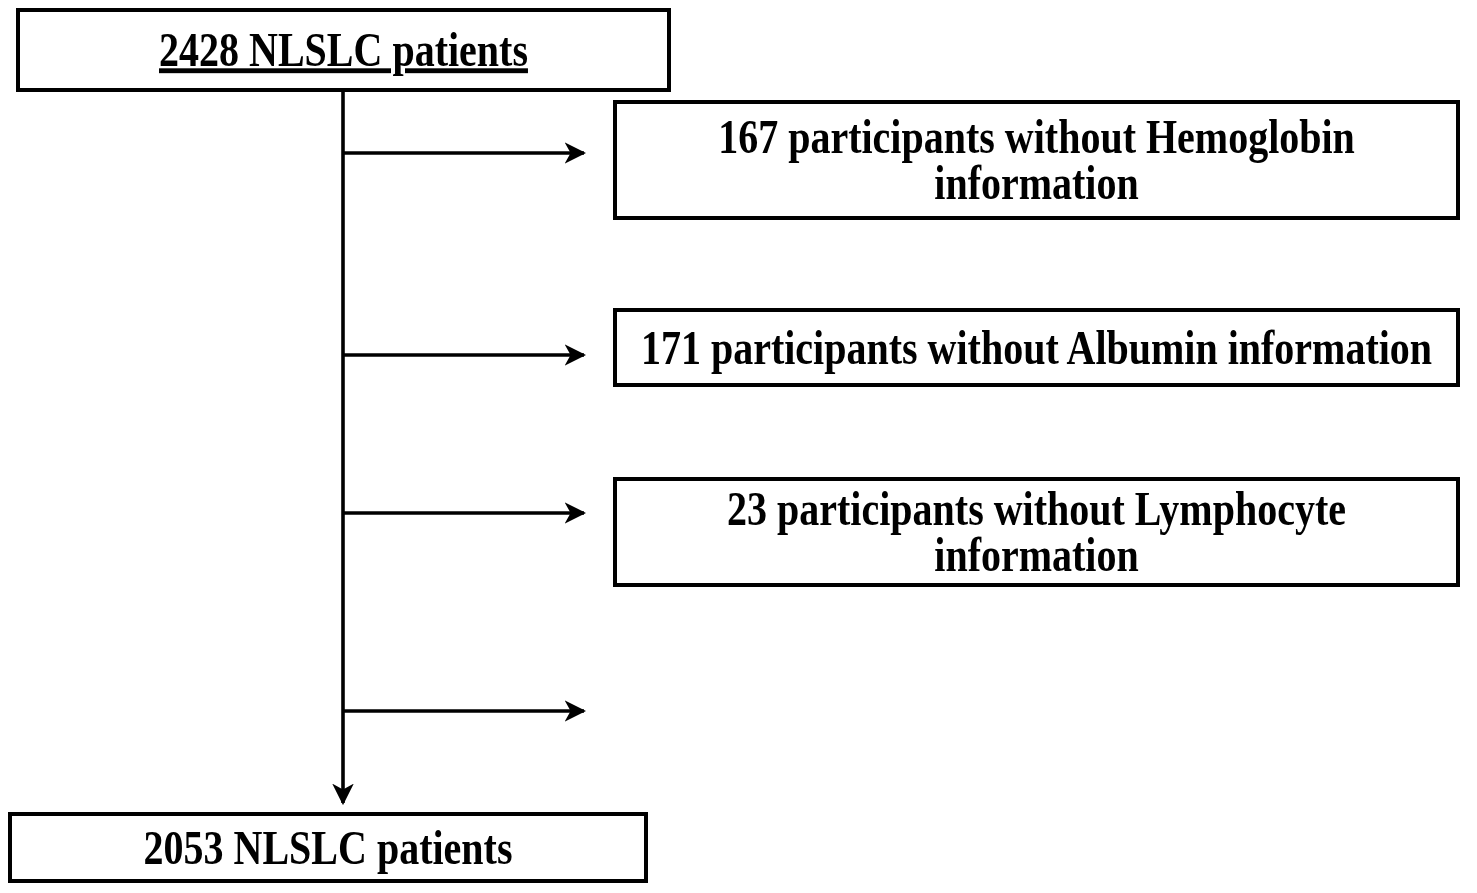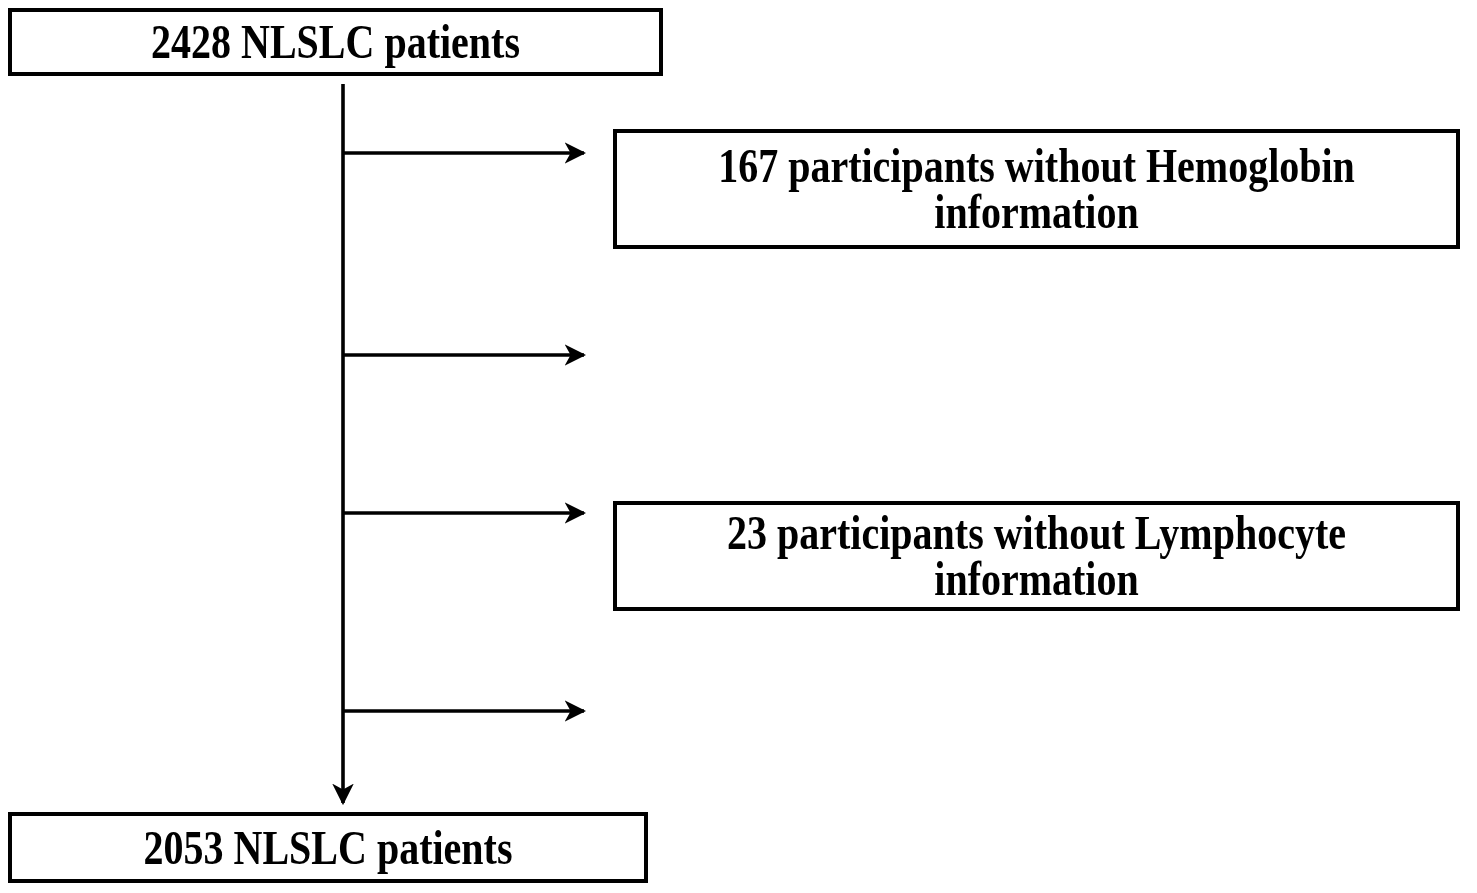--- a/index.html
+++ b/index.html
@@ -34,24 +34,24 @@
     text-align: center;
     font-weight: bold;
     font-size: 40px;
     line-height: 38px;
     padding: 0 14px;
   }
   .stretch {
     display: inline-block;
     transform: scaleY(1.22);
   }
-  .box-top    { left: 8px;   top: 8px;   width: 655px; height: 68px; }
-  .box-ex1    { left: 613px; top: 100px; width: 847px; height: 120px; margin-top: 29px; }
+  .box-top    { left: 16px;   top: 8px;   width: 655px; height: 84px; text-decoration: underline; }
+  .box-ex1    { left: 613px; top: 100px; width: 847px; height: 120px; }
   .box-ex2    { left: 613px; top: 308px; width: 847px; height: 79px; }
-  .box-ex3    { left: 613px; top: 477px; width: 847px; height: 110px; margin-top: 24px; }
+  .box-ex3    { left: 613px; top: 477px; width: 847px; height: 110px; }
   .box-ex4    { left: 613px; top: 674px; width: 847px; height: 83px; }
   .box-bottom { left: 8px;   top: 812px; width: 640px; height: 71px; justify-content: center; }
   .flow-line {
     stroke: #000000;
     stroke-width: 3.6;
     fill: none;
   }
 </style>
 </head>
 <body>
@@ -72,20 +72,23 @@
   </svg>
 
   <div class="box box-top">
     <span class="stretch">2428 NLSLC patients</span>
   </div>
 
   <div class="box box-ex1">
     <span class="stretch">167 participants without Hemoglobin information</span>
   </div>
 
+  <div class="box box-ex2">
+    <span class="stretch">171 participants without Albumin information</span>
+  </div>
 
   <div class="box box-ex3">
     <span class="stretch">23 participants without Lymphocyte information</span>
   </div>
 
 
   <div class="box box-bottom">
     <span class="stretch">2053 NLSLC patients</span>
   </div>
 

